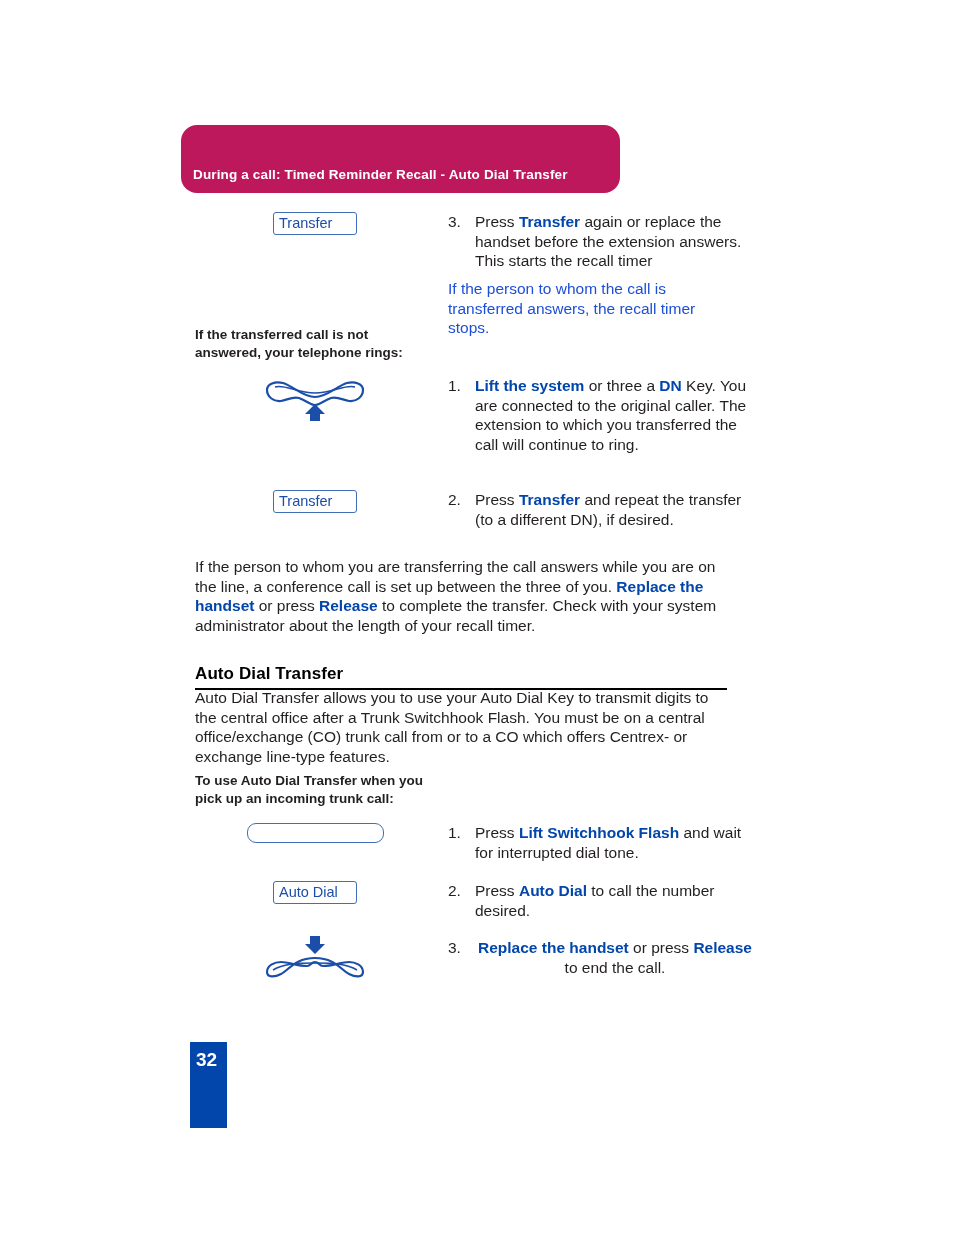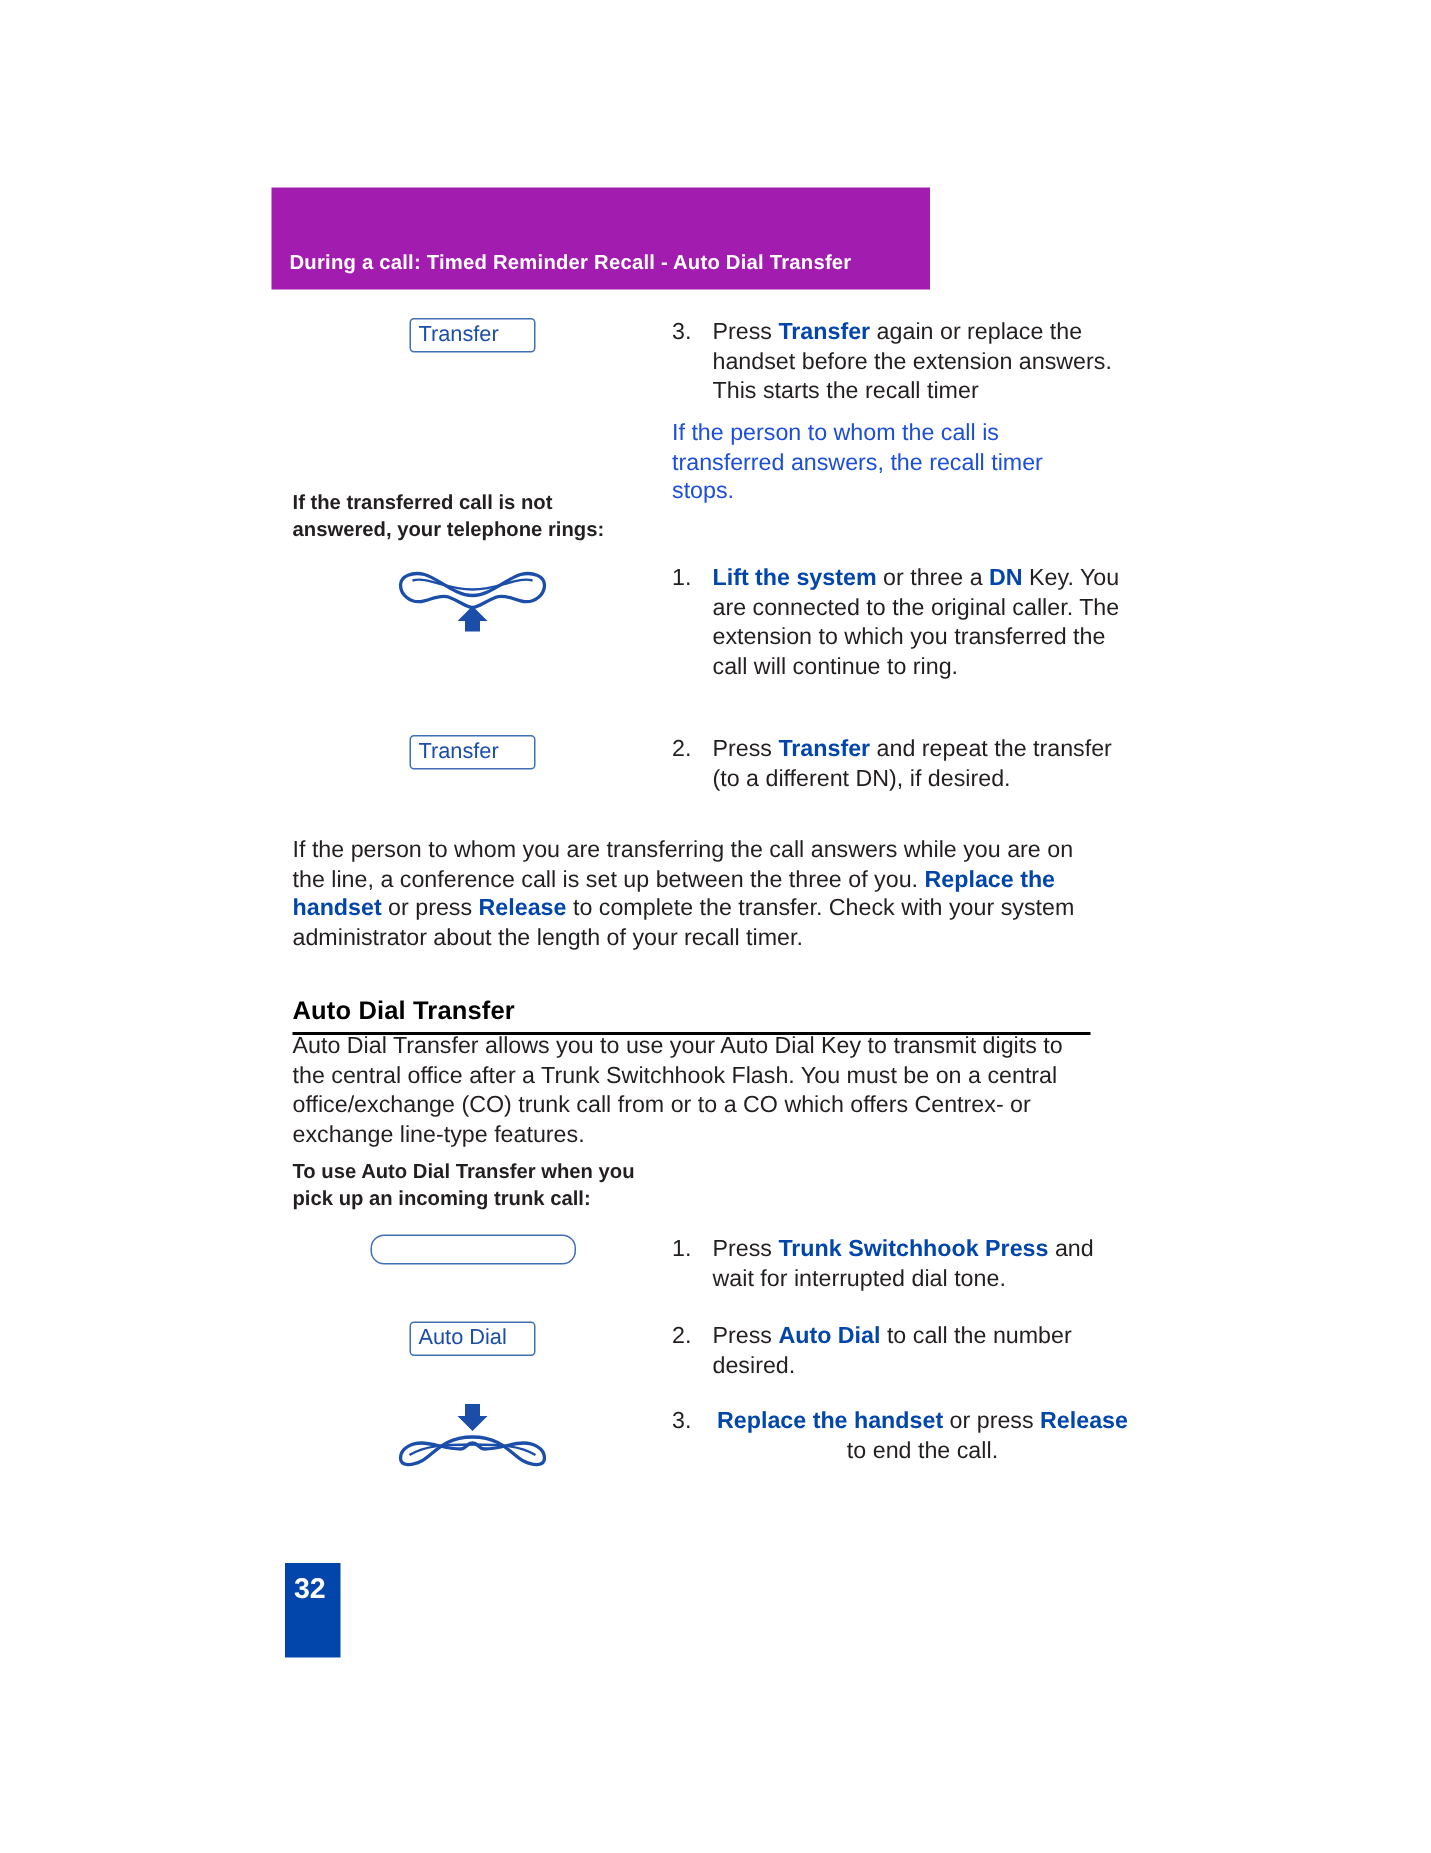--- a/index.html
+++ b/index.html
@@ -21,21 +21,22 @@
     inset: 0;
   }
 
   
   .header-banner {
     position: absolute;
     left: 181px;
     top: 125px;
     width: 439px;
     height: 68px;
-    background: #a21caf;
+    background: #be185d;
+    border-radius: 16px;
   }
   .header-banner-title {
     position: absolute;
     left: 12px;
     bottom: 11px;
     color: #ffffff;
     font-size: 13.5px;
     font-weight: bold;
     letter-spacing: 0.15px;
     white-space: nowrap;
@@ -155,21 +156,21 @@
     color: #1d4ed8;
     text-align: left;
   }
 
   
   .page-tab {
     position: absolute;
     left: 190px;
     top: 1042px;
     width: 37px;
-    height: 63px;
+    height: 86px;
     background: #0346ab;
   }
   .page-tab-number {
     position: absolute;
     left: 6px;
     top: 7px;
     color: #ffffff;
     font-size: 19px;
     font-weight: bold;
   }
@@ -233,21 +234,21 @@
 
     <div class="para" style="top:688px;">Auto Dial Transfer allows you to use your Auto Dial Key to transmit digits to the central office after a Trunk Switchhook Flash. You must be on a central office/exchange (CO) trunk call from or to a CO which offers Centrex- or exchange line-type features.</div>
 
     <div class="caption" style="top:772px;">To use Auto Dial Transfer when you pick up an incoming trunk call:</div>
 
     <div class="step" style="top:823px; height:50px;">
       <div class="step-visual">
         <span class="key-btn wide-empty"></span>
       </div>
       <div class="step-num">1.</div>
-      <div class="step-body"><span>Press </span><b class="kw">Trunk Switchhook Press</b><span> and wait for interrupted dial tone.</span></div>
+      <div class="step-body"><span>Press </span><b class="kw">Lift Switchhook Flash</b><span> and wait for interrupted dial tone.</span></div>
     </div>
 
     <div class="step" style="top:881px; height:50px;">
       <div class="step-visual">
         <span class="key-btn labeled">Auto Dial</span>
       </div>
       <div class="step-num">2.</div>
       <div class="step-body"><span>Press </span><b class="kw">Auto Dial</b><span> to call the number desired.</span></div>
     </div>
 

